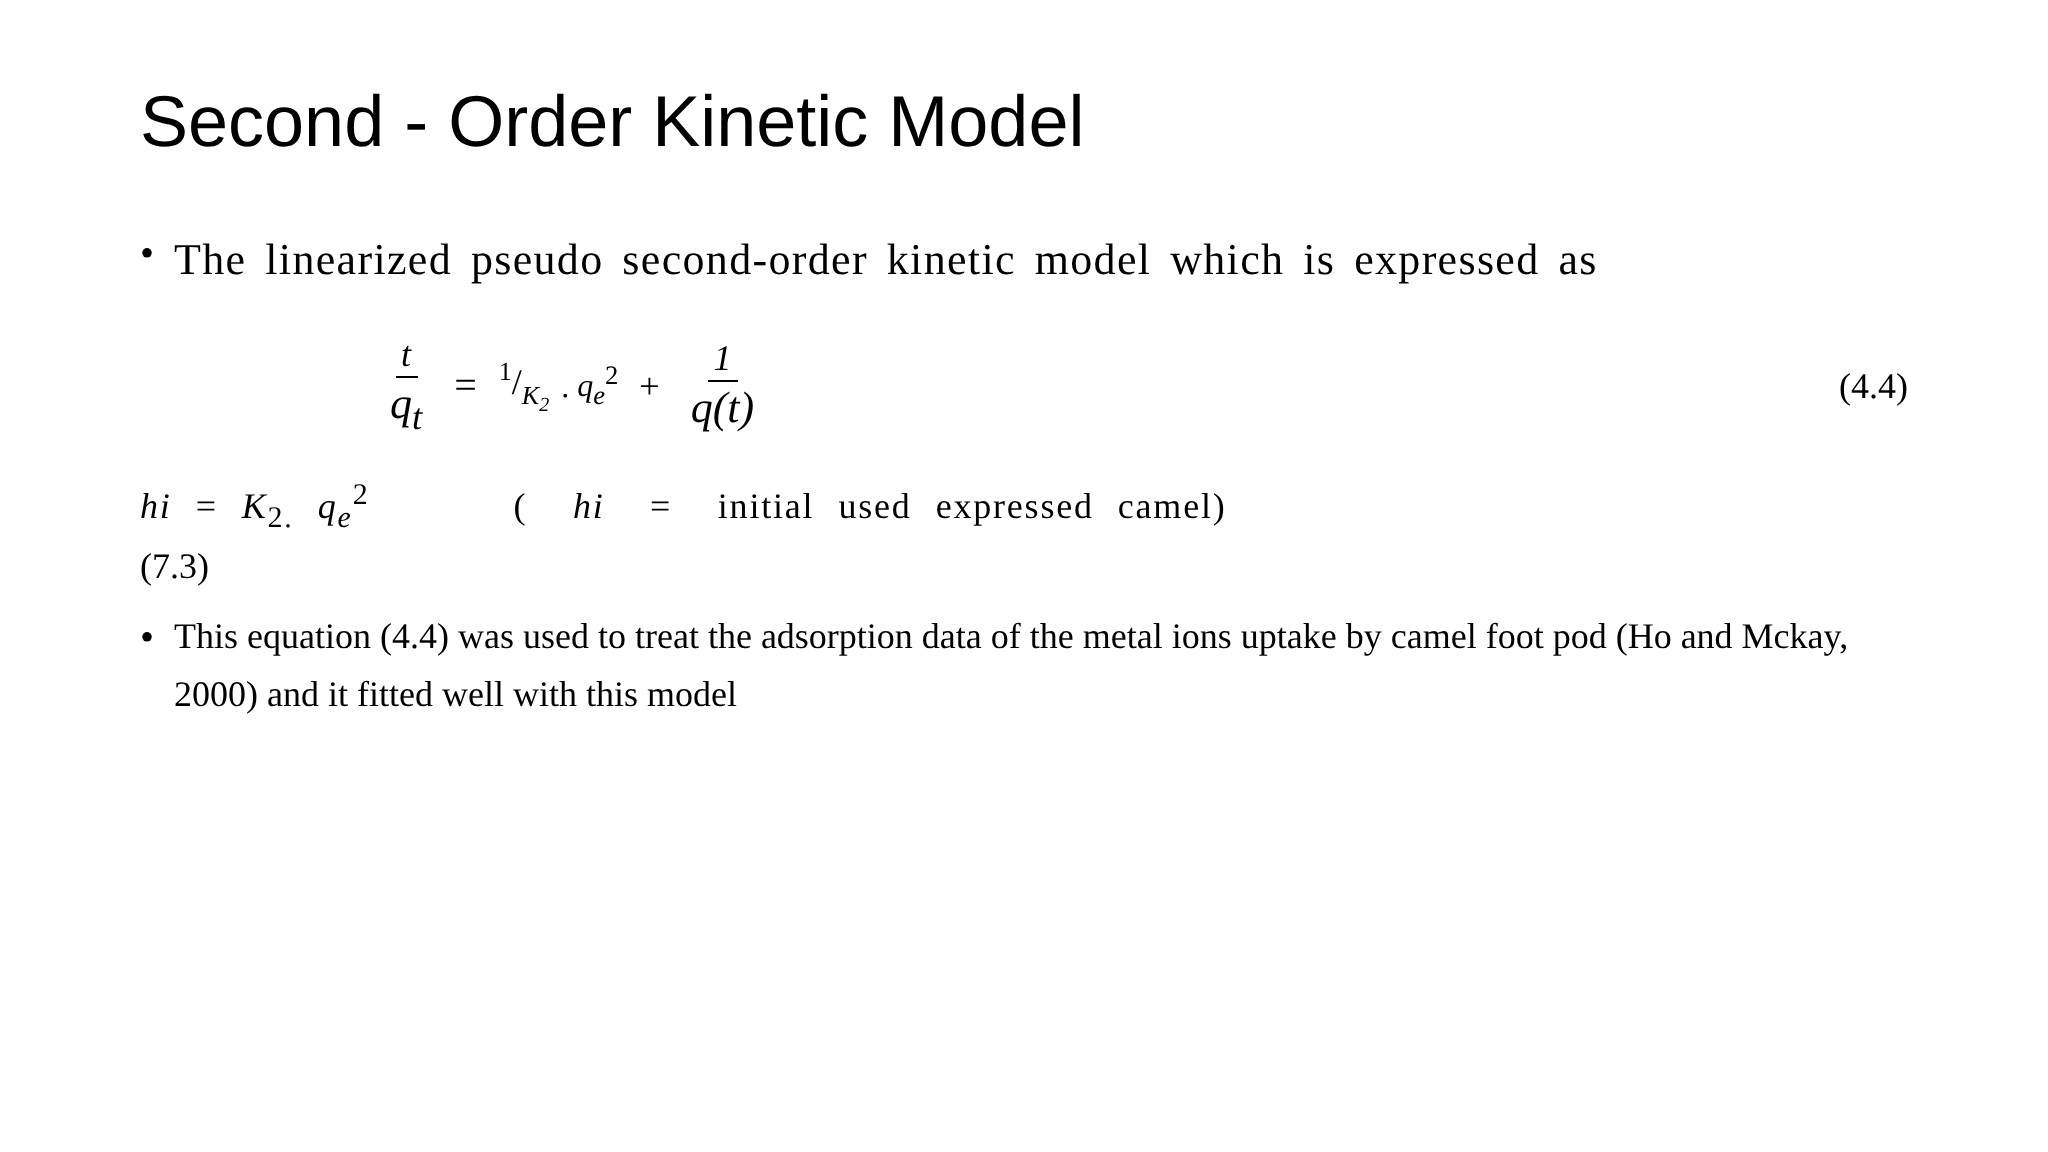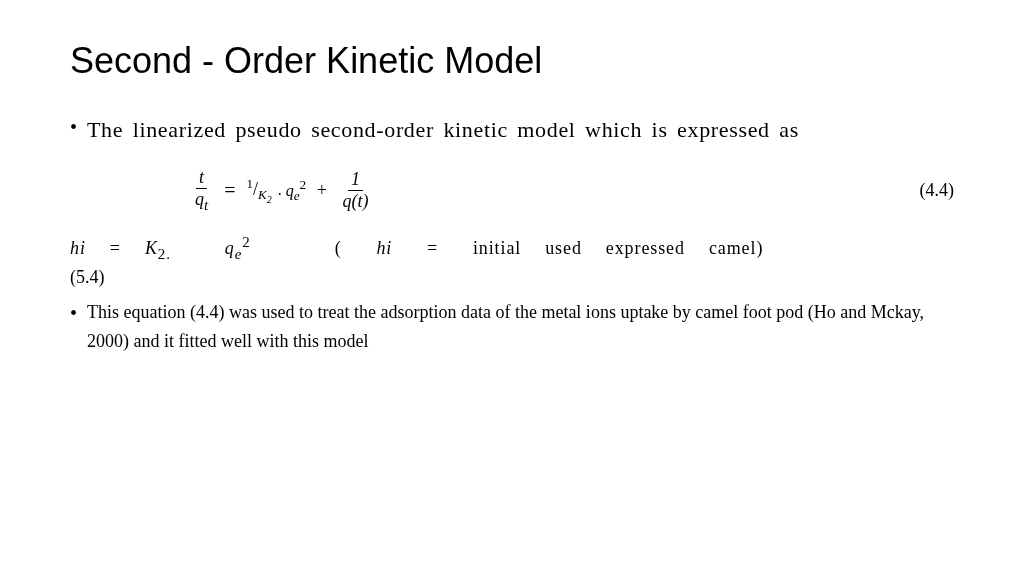--- a/index.html
+++ b/index.html
@@ -66,29 +66,29 @@
       margin: 0 2px;
     }
     .frac .num {
       border-bottom: 1.5px solid #000;
       padding: 0 3px;
       font-size: 18px;
       font-style: italic;
     }
     .frac .den {
       padding: 0 3px;
-      font-size: 18px;
+      font-size: 22px;
       font-style: italic;
     }
     .second-line {
       font-size: 18px;
       margin: 10px 0 5px 0;
       display: flex;
       align-items: baseline;
-      gap: 24px;
+      gap: 12px;
       letter-spacing: 0.05em;
       word-spacing: 0.3em;
     }
     .eq-ref-line {
       font-size: 18px;
       margin-bottom: 10px;
     }
     .bullet2 {
       display: flex;
       align-items: flex-start;
@@ -134,32 +134,32 @@
         <span class="den"><i>q</i>(t)</span>
       </span>
     </div>
     <span style="font-size:18px; margin-left:24px;">(4.4)</span>
   </div>
 
   <div class="second-line">
     <span><i>hi</i></span>
     <span>=</span>
     <span><i>K</i><sub>2.</sub></span>
-    <span style="margin-left:30px;"><i>q<sub>e</sub></i><sup>2</sup></span>
+    <span style=""><i>q<sub>e</sub></i><sup>2</sup></span>
     <span style="margin-left:60px;">(</span>
     <span>&nbsp;<i>hi</i></span>
     <span>&nbsp;=</span>
     <span>&nbsp;initial</span>
     <span>used</span>
     <span>expressed</span>
     <span>camel)</span>
   </div>
 
   <div class="eq-ref-line">
-    <span>(5.4)</span>
+    <span>(7.3)</span>
   </div>
 
   <div class="bullet2">
     <span class="bullet" style="margin-right:10px; font-size:20px;">•</span>
     <span class="bullet2-text">This equation (4.4) was used to treat the adsorption data of the metal ions uptake by camel foot pod (Ho and Mckay, 2000) and it fitted well with this model</span>
   </div>
 
 </div>
 
 </body></html>

